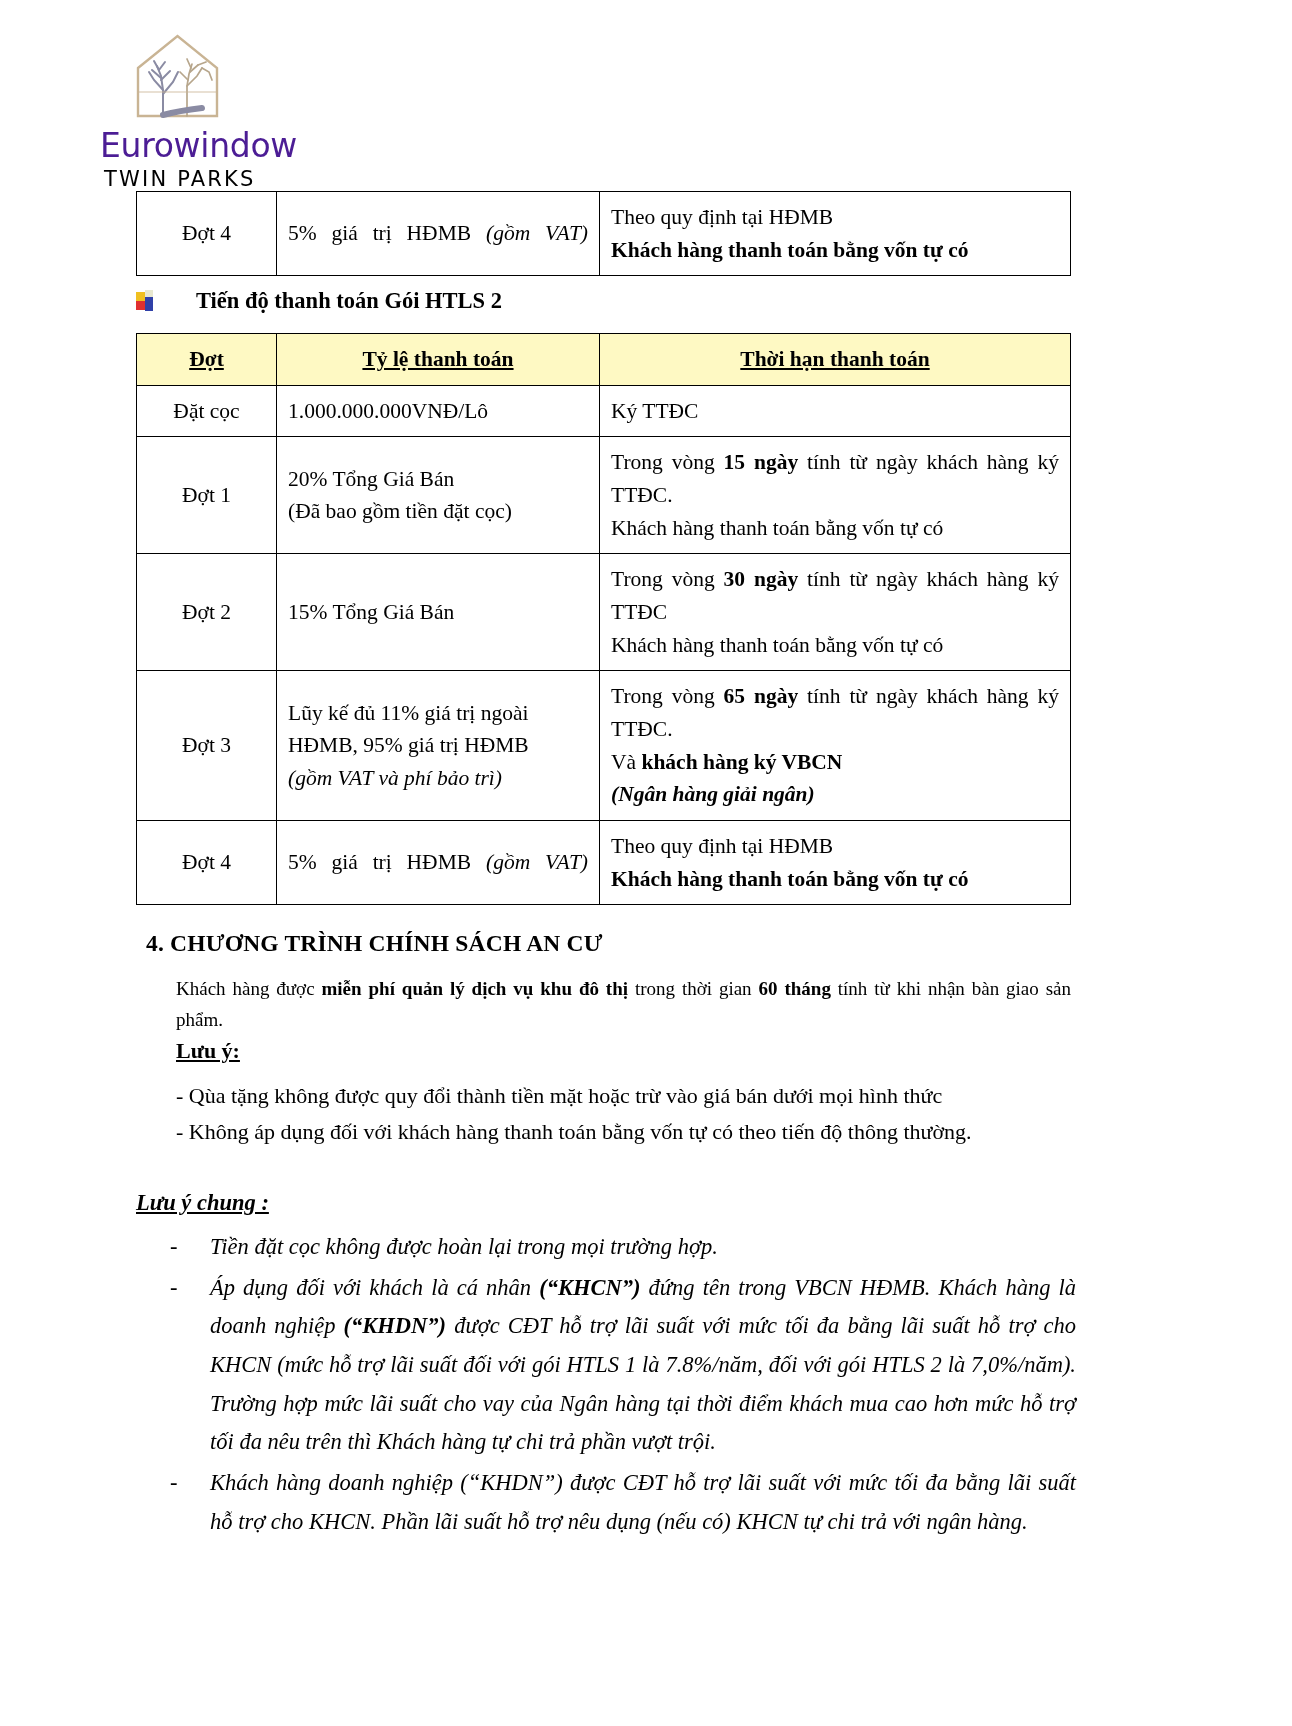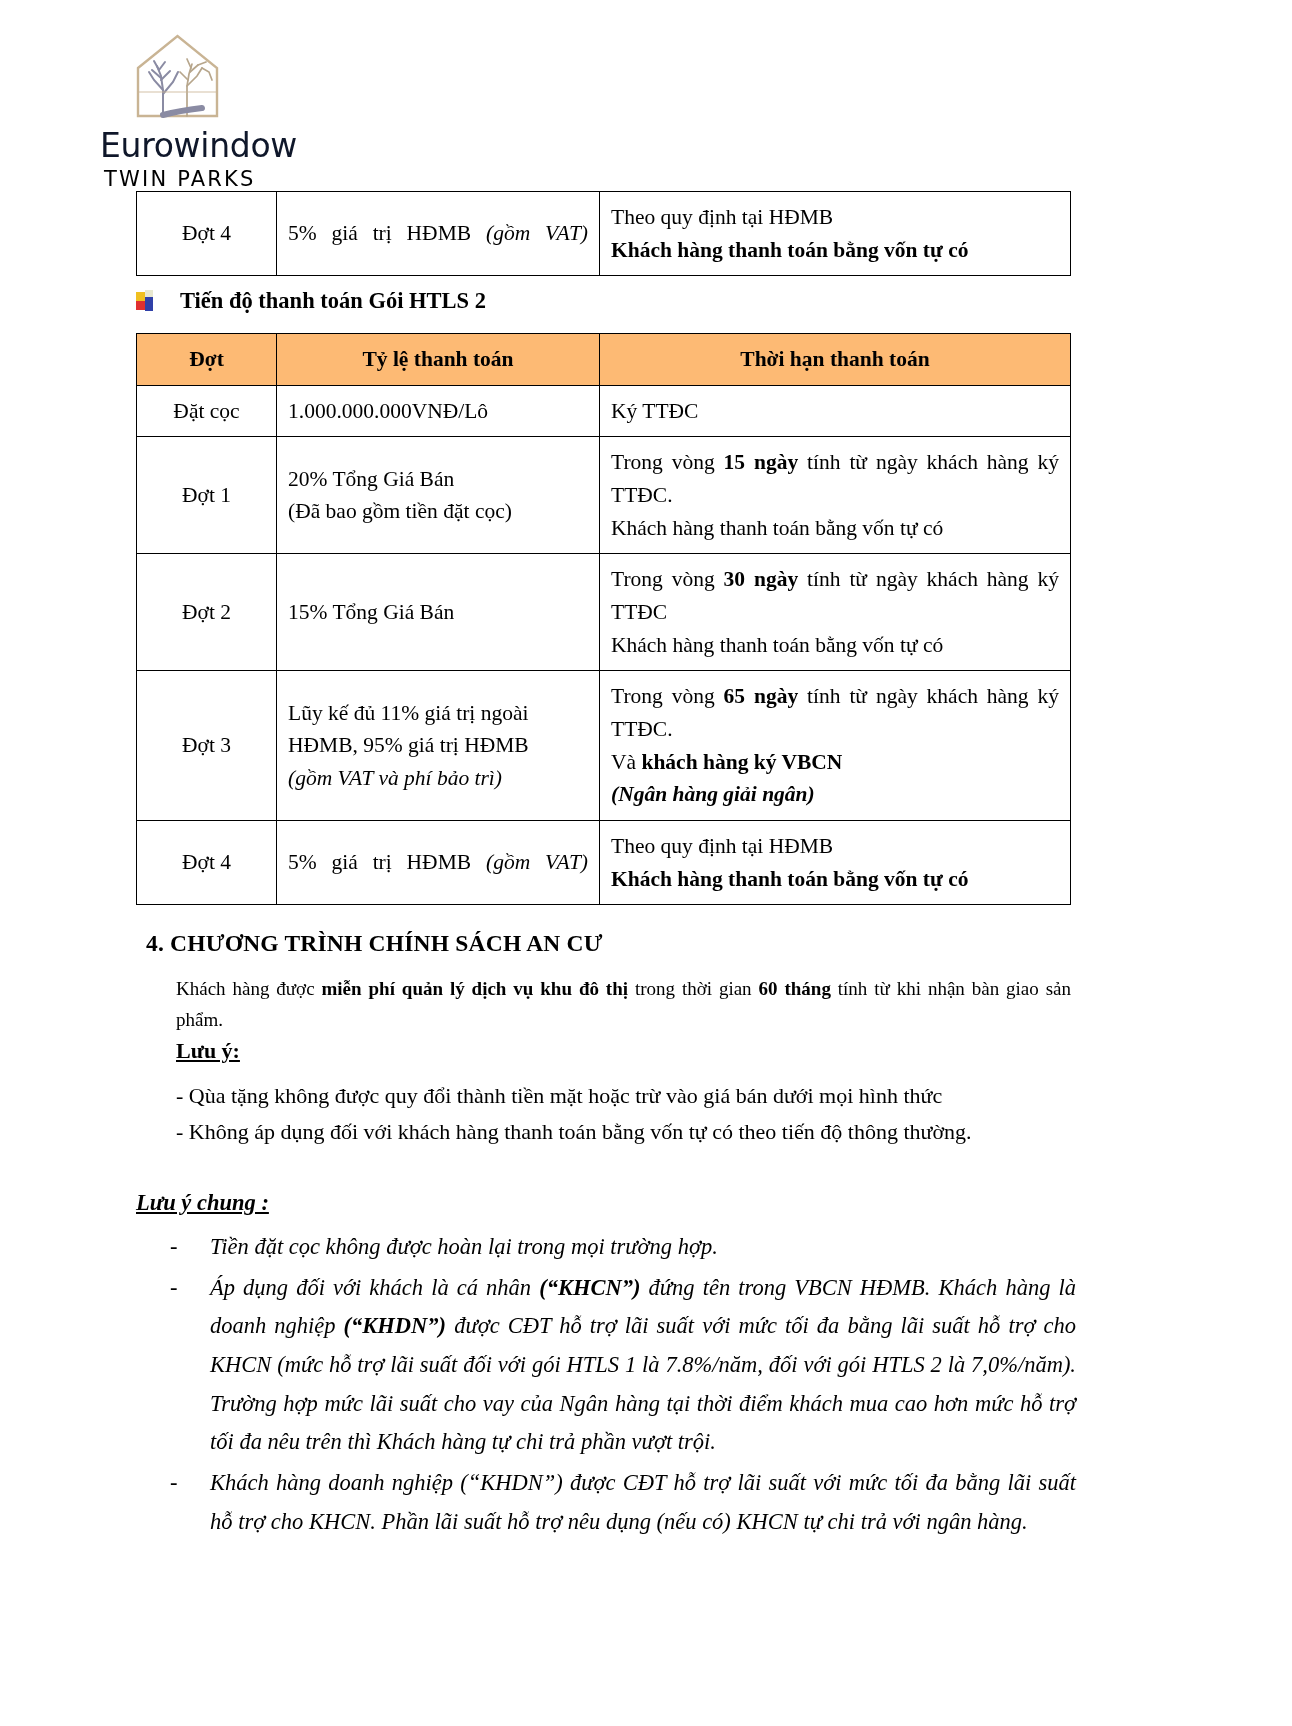--- a/index.html
+++ b/index.html
@@ -28,21 +28,21 @@
     left: 100px;
     top: 28px;
     width: 300px;
   }
   .logo-mark {
     margin-left: 30px;
   }
   .logo-word {
     font-family: "DejaVu Sans", "Liberation Sans", sans-serif;
     font-size: 33px;
-    color: #0f172a;
+    color: #4c1d95;
     letter-spacing: -0.3px;
     line-height: 1.05;
     margin-top: 2px;
   }
   .logo-sub {
     font-family: "DejaVu Sans", "Liberation Sans", sans-serif;
     font-size: 21px;
     color: #000000;
     letter-spacing: 2.2px;
     margin-top: 3px;
@@ -60,26 +60,27 @@
     vertical-align: middle;
     padding: 9px 11px;
     font-size: 21.5px;
     line-height: 1.52;
   }
   .col-dot { width: 117px; text-align: center; }
   .col-ty  { width: 300px; }
   .col-thoi{ width: auto; }
 
   th.hdr {
-    background: #fdba74;
+    background: #fef9c3;
     text-align: center;
     font-weight: bold;
     font-size: 22px;
     padding-top: 14px;
     padding-bottom: 14px;
+    text-decoration: underline;
   }
   td.cell-center { text-align: center; }
   .just { text-align: justify; text-align-last: justify; }
   .justpara { text-align: justify; }
   .it { font-style: italic; }
   .bd { font-weight: bold; }
 
   
   .table-top {
     position: absolute;
@@ -87,21 +88,21 @@
     top: 191px;
   }
 
   
   .bullet-heading {
     position: absolute;
     left: 136px;
     top: 288px;
     display: flex;
     align-items: center;
-    gap: 0px;
+    gap: 16px;
   }
   .wingding {
     width: 22px;
     height: 22px;
     position: relative;
     display: inline-block;
     margin-right: 22px;
   }
   .wingding .sq {
     position: absolute;

